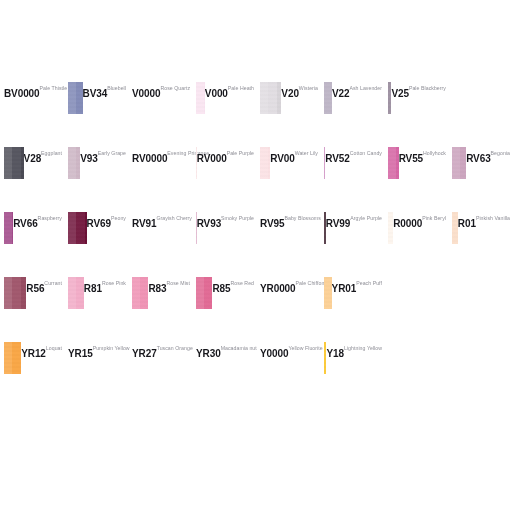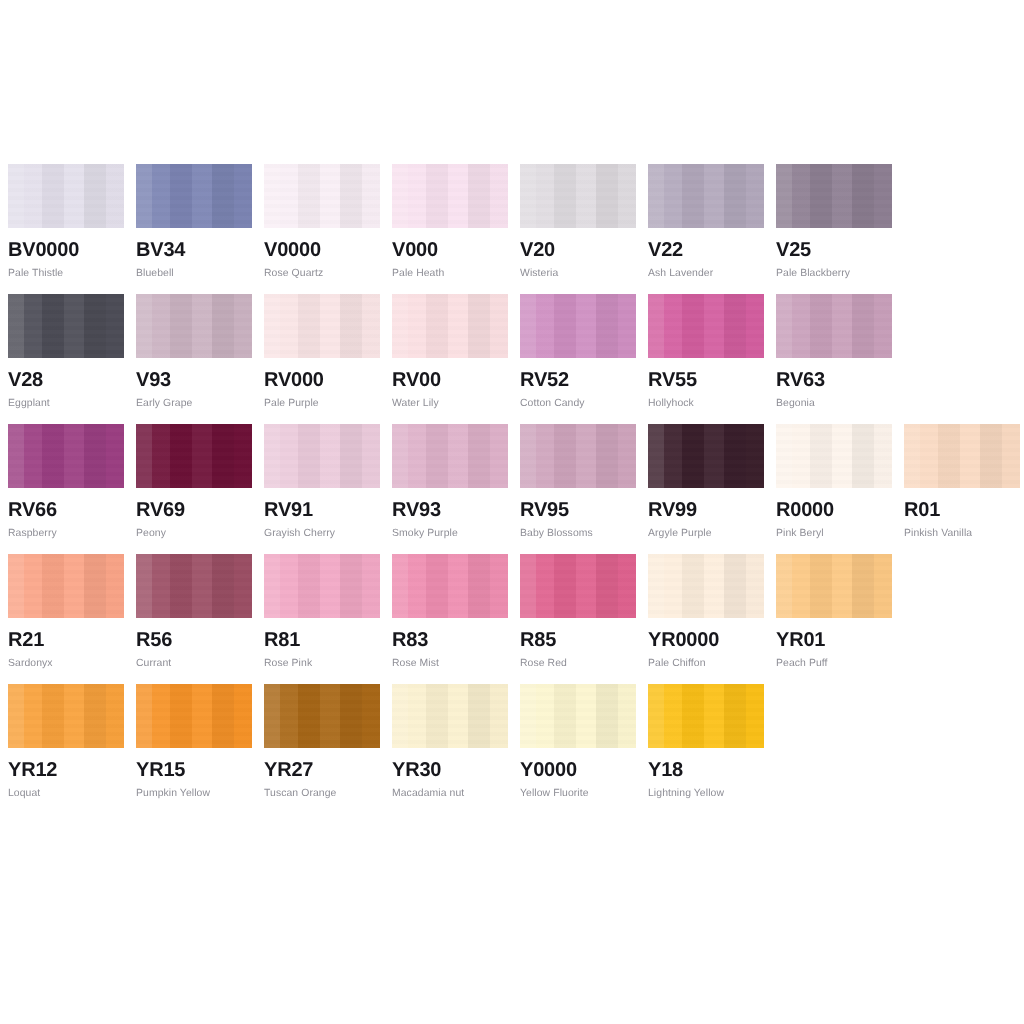--- a/index.html
+++ b/index.html
@@ -26,21 +26,21 @@
   .swatch-row {
     display: flex;
     flex-direction: row;
     column-gap: 6px;
     padding-left: 4px;
     height: 65px;
   }
   .swatch-cell {
     width: 58px;
     display: flex;
-    flex-direction: column;
+    flex-direction: row;
     align-items: flex-start;
   }
   .swatch-chip {
     width: 58px;
     height: 32px;
     position: relative;
     overflow: hidden;
   }
   
   .swatch-chip::after {
@@ -144,20 +144,25 @@
           <div class="swatch-chip" style="background-color: rgb(77, 77, 87);"></div>
           <div class="swatch-code">V28</div>
           <div class="swatch-name">Eggplant</div>
         </div>
         <div class="swatch-cell">
           <div class="swatch-chip" style="background-color: rgb(203, 179, 194);"></div>
           <div class="swatch-code">V93</div>
           <div class="swatch-name">Early Grape</div>
         </div>
         <div class="swatch-cell">
+          <div class="swatch-chip" style="background-color: rgb(251, 239, 242);"></div>
+          <div class="swatch-code">RV0000</div>
+          <div class="swatch-name">Evening Primrose</div>
+        </div>
+        <div class="swatch-cell">
           <div class="swatch-chip" style="background-color: rgb(250, 229, 230);"></div>
           <div class="swatch-code">RV000</div>
           <div class="swatch-name">Pale Purple</div>
         </div>
         <div class="swatch-cell">
           <div class="swatch-chip" style="background-color: rgb(251, 223, 226);"></div>
           <div class="swatch-code">RV00</div>
           <div class="swatch-name">Water Lily</div>
         </div>
         <div class="swatch-cell">
@@ -212,25 +217,20 @@
           <div class="swatch-code">R0000</div>
           <div class="swatch-name">Pink Beryl</div>
         </div>
         <div class="swatch-cell">
           <div class="swatch-chip" style="background-color: rgb(250, 218, 194);"></div>
           <div class="swatch-code">R01</div>
           <div class="swatch-name">Pinkish Vanilla</div>
         </div>
       </div>
       <div class="swatch-row">
-        <div class="swatch-cell">
-          <div class="swatch-chip" style="background-color: rgb(251, 165, 136);"></div>
-          <div class="swatch-code">R21</div>
-          <div class="swatch-name">Sardonyx</div>
-        </div>
         <div class="swatch-cell">
           <div class="swatch-chip" style="background-color: rgb(156, 79, 101);"></div>
           <div class="swatch-code">R56</div>
           <div class="swatch-name">Currant</div>
         </div>
         <div class="swatch-cell">
           <div class="swatch-chip" style="background-color: rgb(242, 168, 197);"></div>
           <div class="swatch-code">R81</div>
           <div class="swatch-name">Rose Pink</div>
         </div>

